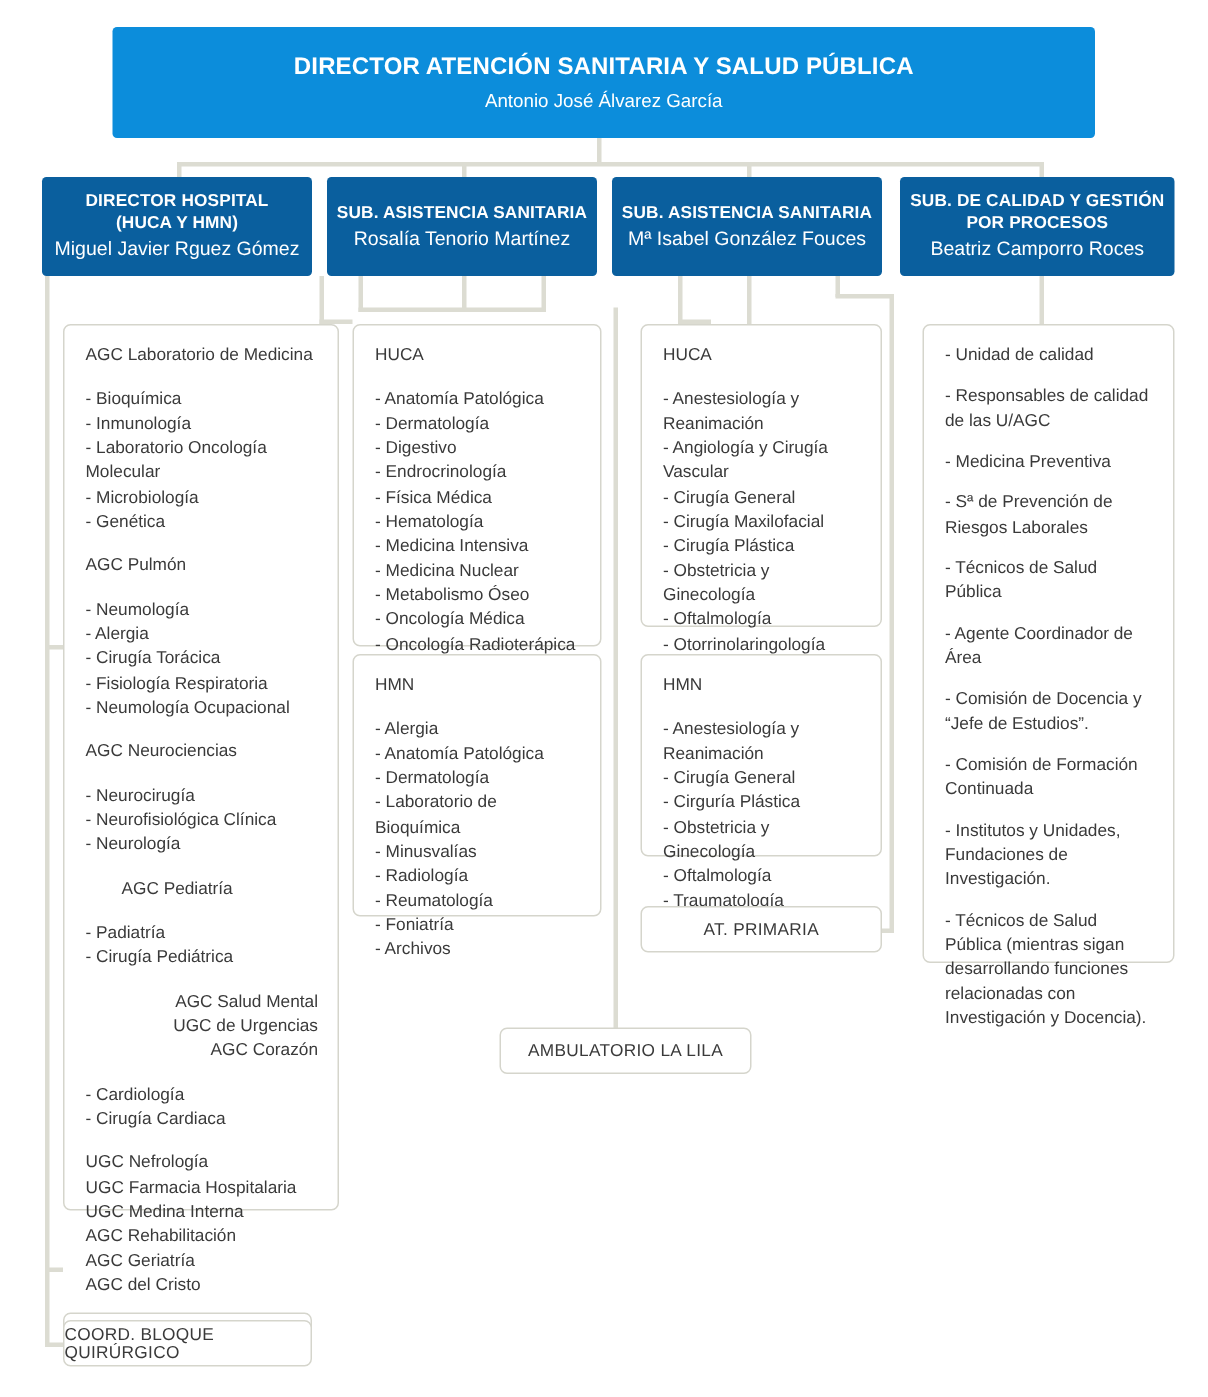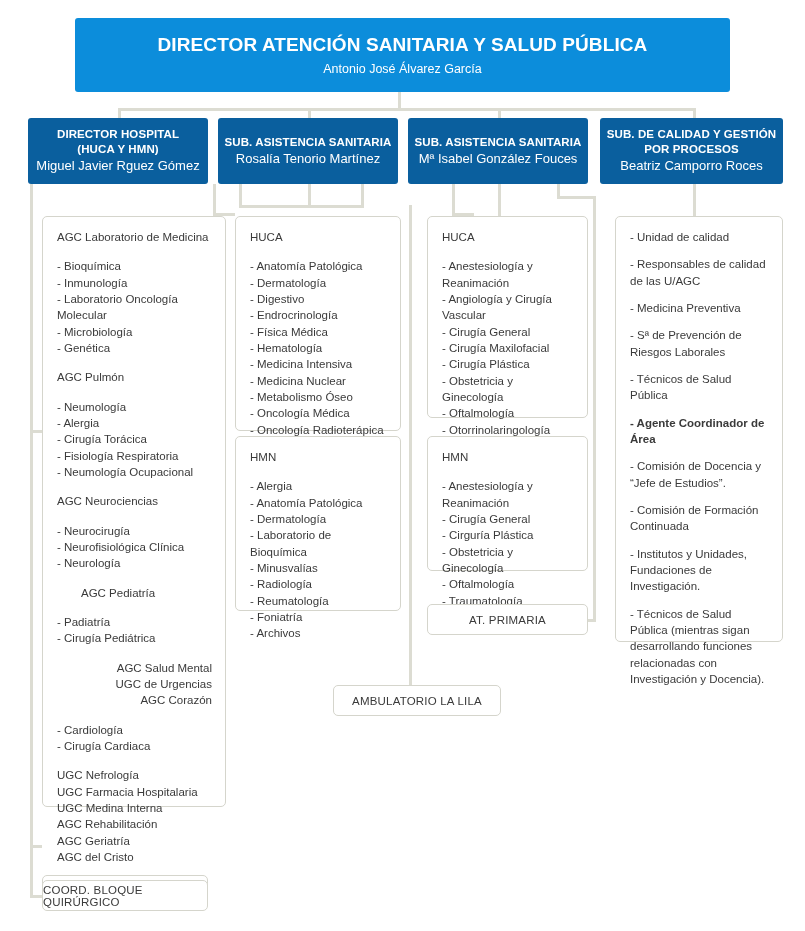--- a/index.html
+++ b/index.html
@@ -46,21 +46,21 @@
     font-size: 11.5px;
     font-weight: bold;
     letter-spacing: 0.1px;
     white-space: pre-line;
   }
   .node-blue .person {
     font-size: 13px;
     font-weight: normal;
     margin-top: 1px;
   }
-  .node-blue.top .role { font-size: 19px; }
+  .node-blue.top .role { font-size: 16px; }
   .node-blue.top .person { font-size: 12.5px; font-weight: normal; margin-top: 3px; }
 
   
   .panel {
     position: absolute;
     background: #ffffff;
     border: 1px solid #d5d5cc;
     border-radius: 5px;
     padding: 12px 13px 12px 14px;
   }
@@ -316,21 +316,21 @@
     <span>AT. PRIMARIA</span>
   </div>
 
   <div class="panel" id="panel-col4" style="left:615px; top:216px; width:168px; height:426px;">
       <ul class="items">
         <li>- Unidad de calidad</li>
         <li style="margin-top: 11px;">- Responsables de calidad de las U/AGC</li>
         <li style="margin-top: 11px;">- Medicina Preventiva</li>
         <li style="margin-top: 11px;">- Sª de Prevención de Riesgos Laborales</li>
         <li style="margin-top: 11px;">- Técnicos de Salud Pública</li>
-        <li style="margin-top: 11px; font-weight: bold;">- Agente Coordinador de Área</li>
+        <li style="margin-top: 11px;">- Agente Coordinador de Área</li>
         <li style="margin-top: 11px;">- Comisión de Docencia y “Jefe de Estudios”.</li>
         <li style="margin-top: 11px;">- Comisión de Formación Continuada</li>
         <li style="margin-top: 11px;">- Institutos y Unidades, Fundaciones de Investigación.</li>
         <li style="margin-top: 11px;">- Técnicos de Salud Pública (mientras sigan desarrollando funciones relacionadas con Investigación y Docencia).</li>
       </ul>
     </div>
 
 </div>
 
 </body></html>

